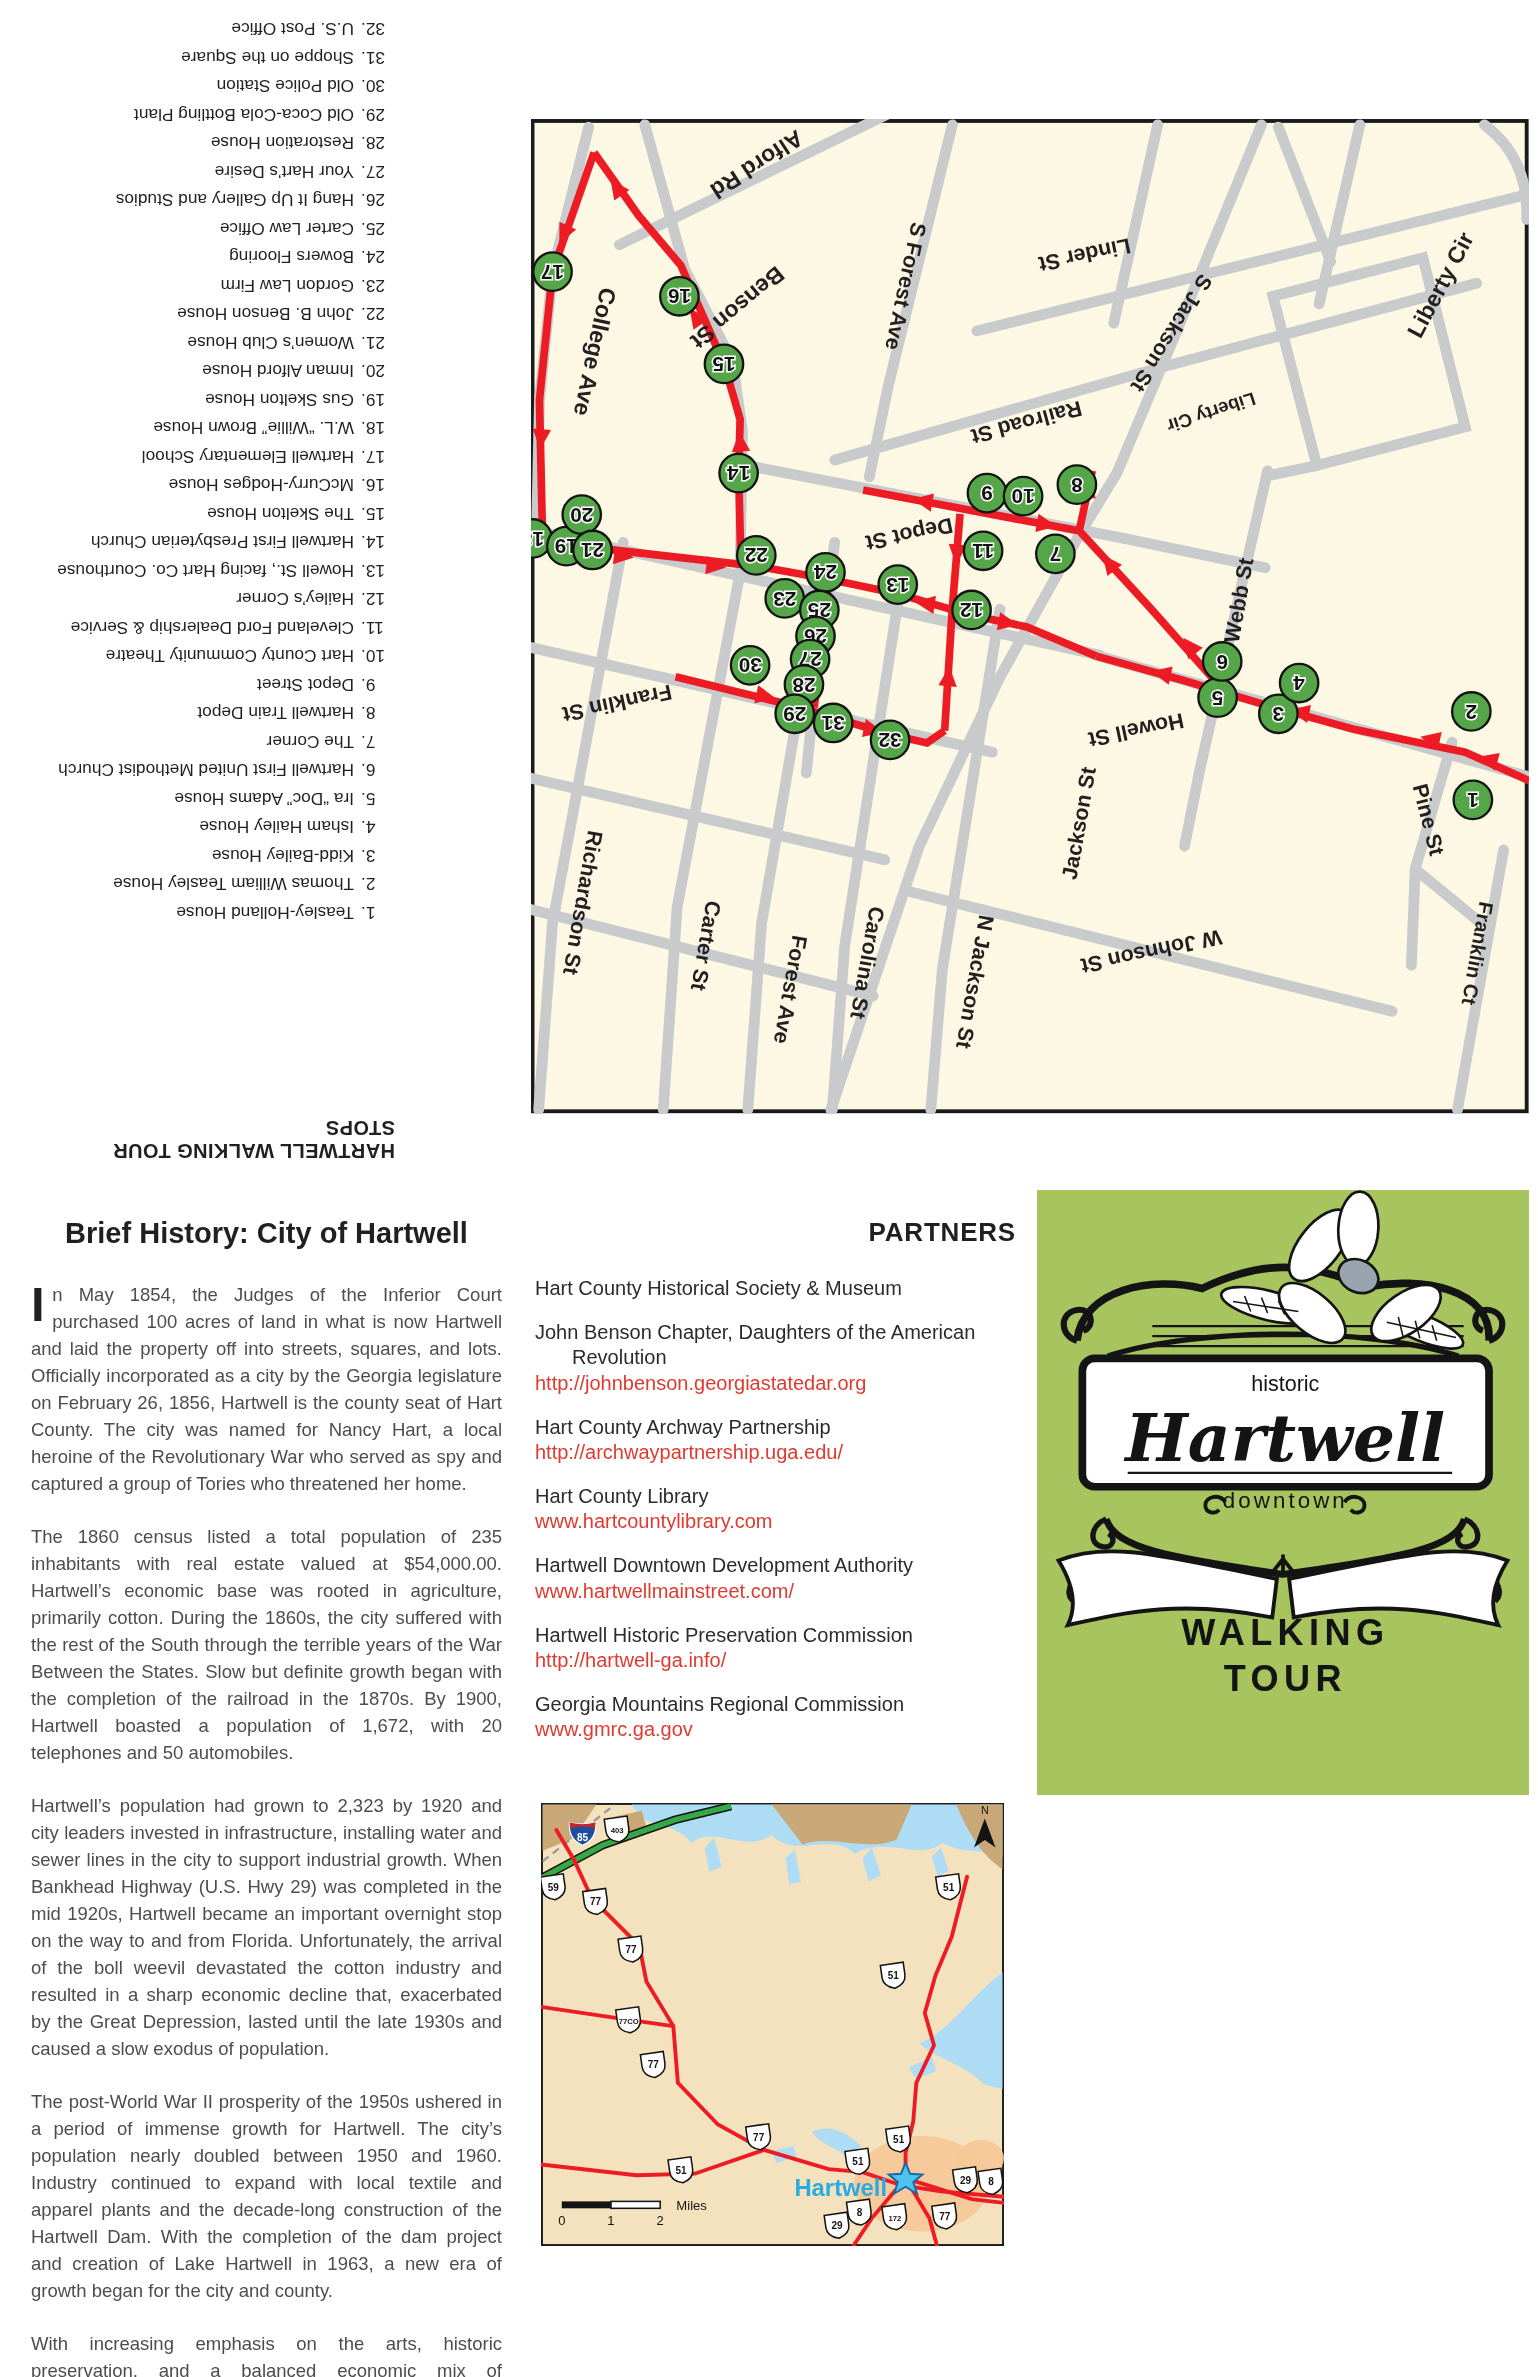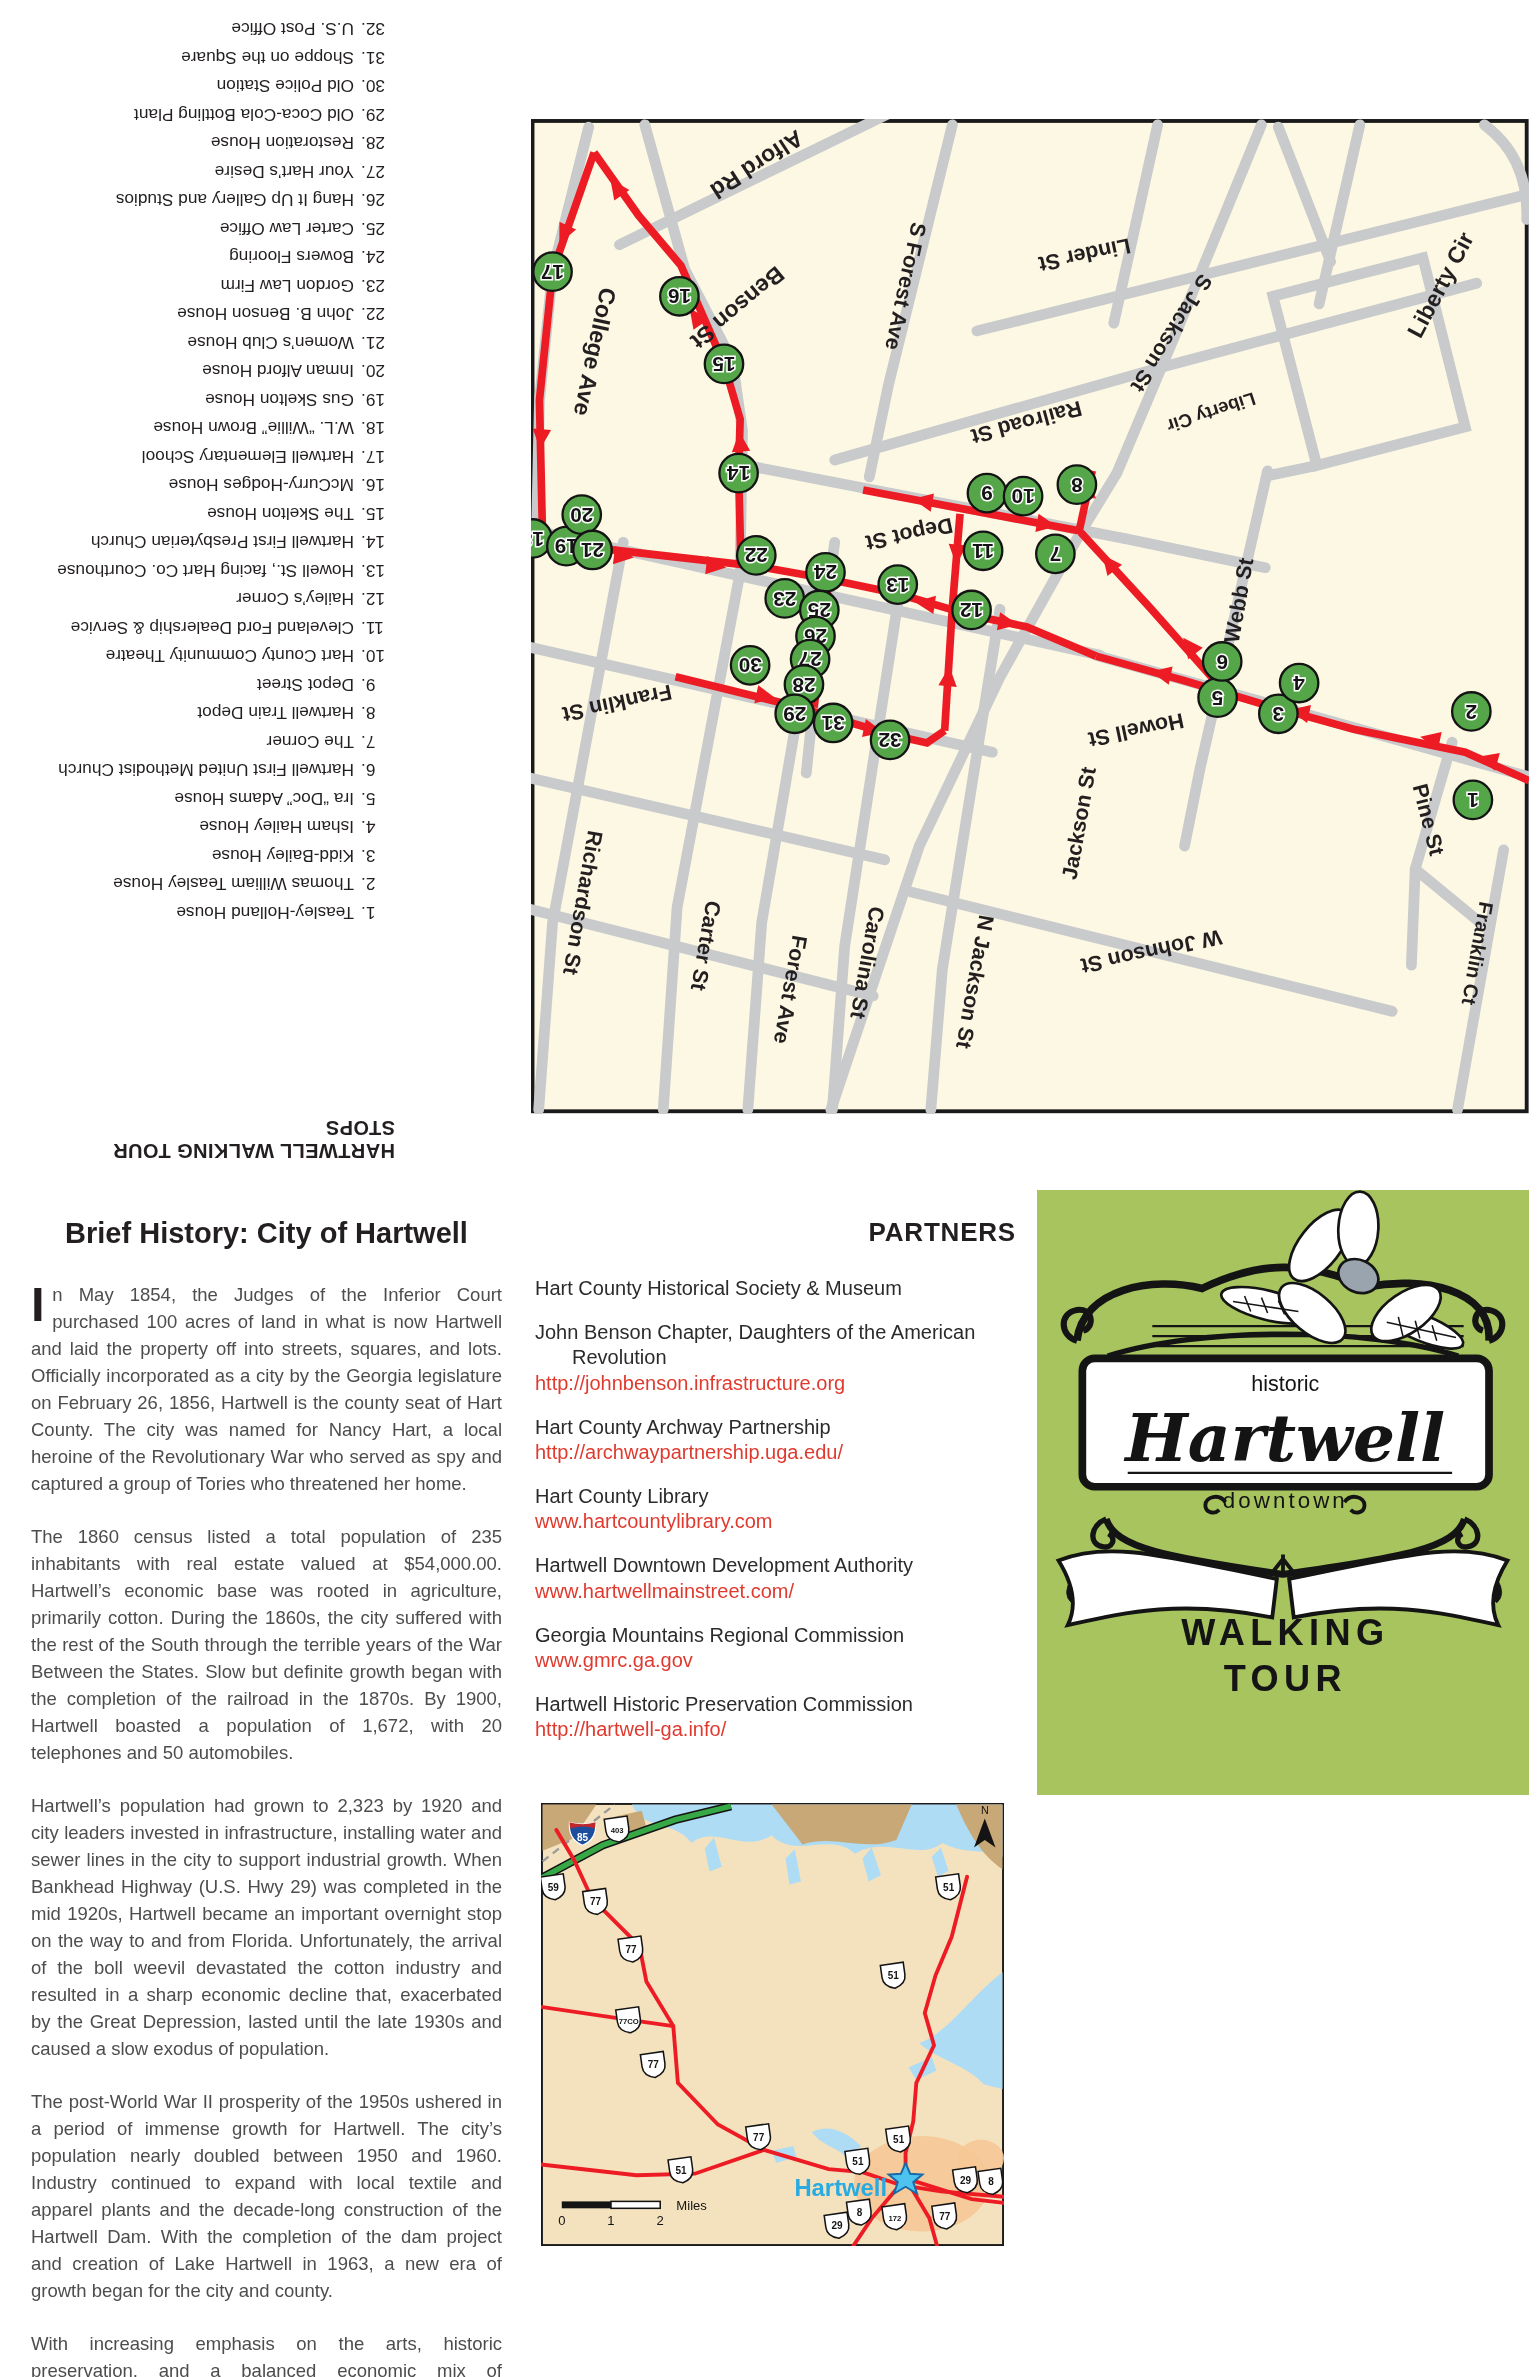--- a/index.html
+++ b/index.html
@@ -313,41 +313,41 @@
   </div>
 
   <div class="partners">
     <h2>PARTNERS</h2>
     <div id="partners-list">
         <div class="p-entry">
           <div class="p-name">Hart County Historical Society &amp; Museum</div>
         </div>
         <div class="p-entry">
           <div class="p-name">John Benson Chapter, Daughters of the American Revolution</div>
-          <div class="p-url">http://johnbenson.infrastructure.org</div>
+          <div class="p-url">http://johnbenson.georgiastatedar.org</div>
         </div>
         <div class="p-entry">
           <div class="p-name">Hart County Archway Partnership</div>
           <div class="p-url">http://archwaypartnership.uga.edu/</div>
         </div>
         <div class="p-entry">
           <div class="p-name">Hart County Library</div>
           <div class="p-url">www.hartcountylibrary.com</div>
         </div>
         <div class="p-entry">
           <div class="p-name">Hartwell Downtown Development Authority</div>
           <div class="p-url">www.hartwellmainstreet.com/</div>
         </div>
         <div class="p-entry">
+          <div class="p-name">Hartwell Historic Preservation Commission</div>
+          <div class="p-url">http://hartwell-ga.info/</div>
+        </div>
+        <div class="p-entry">
           <div class="p-name">Georgia Mountains Regional Commission</div>
           <div class="p-url">www.gmrc.ga.gov</div>
-        </div>
-        <div class="p-entry">
-          <div class="p-name">Hartwell Historic Preservation Commission</div>
-          <div class="p-url">http://hartwell-ga.info/</div>
         </div>
       </div>
   </div>
 
   <div class="logo-panel">
     <svg width="492" height="605" viewBox="0 0 640 787" xmlns="http://www.w3.org/2000/svg">
       <rect x="0" y="0" width="640" height="787" fill="#a7c45e"></rect>
       <g stroke="#141414" fill="none">
         <path d="M52,196 C30,190 28,160 52,156 C72,153 76,178 60,183" stroke-width="8"></path>
         <path d="M588,196 C610,190 612,160 588,156 C568,153 564,178 580,183" stroke-width="8"></path>

